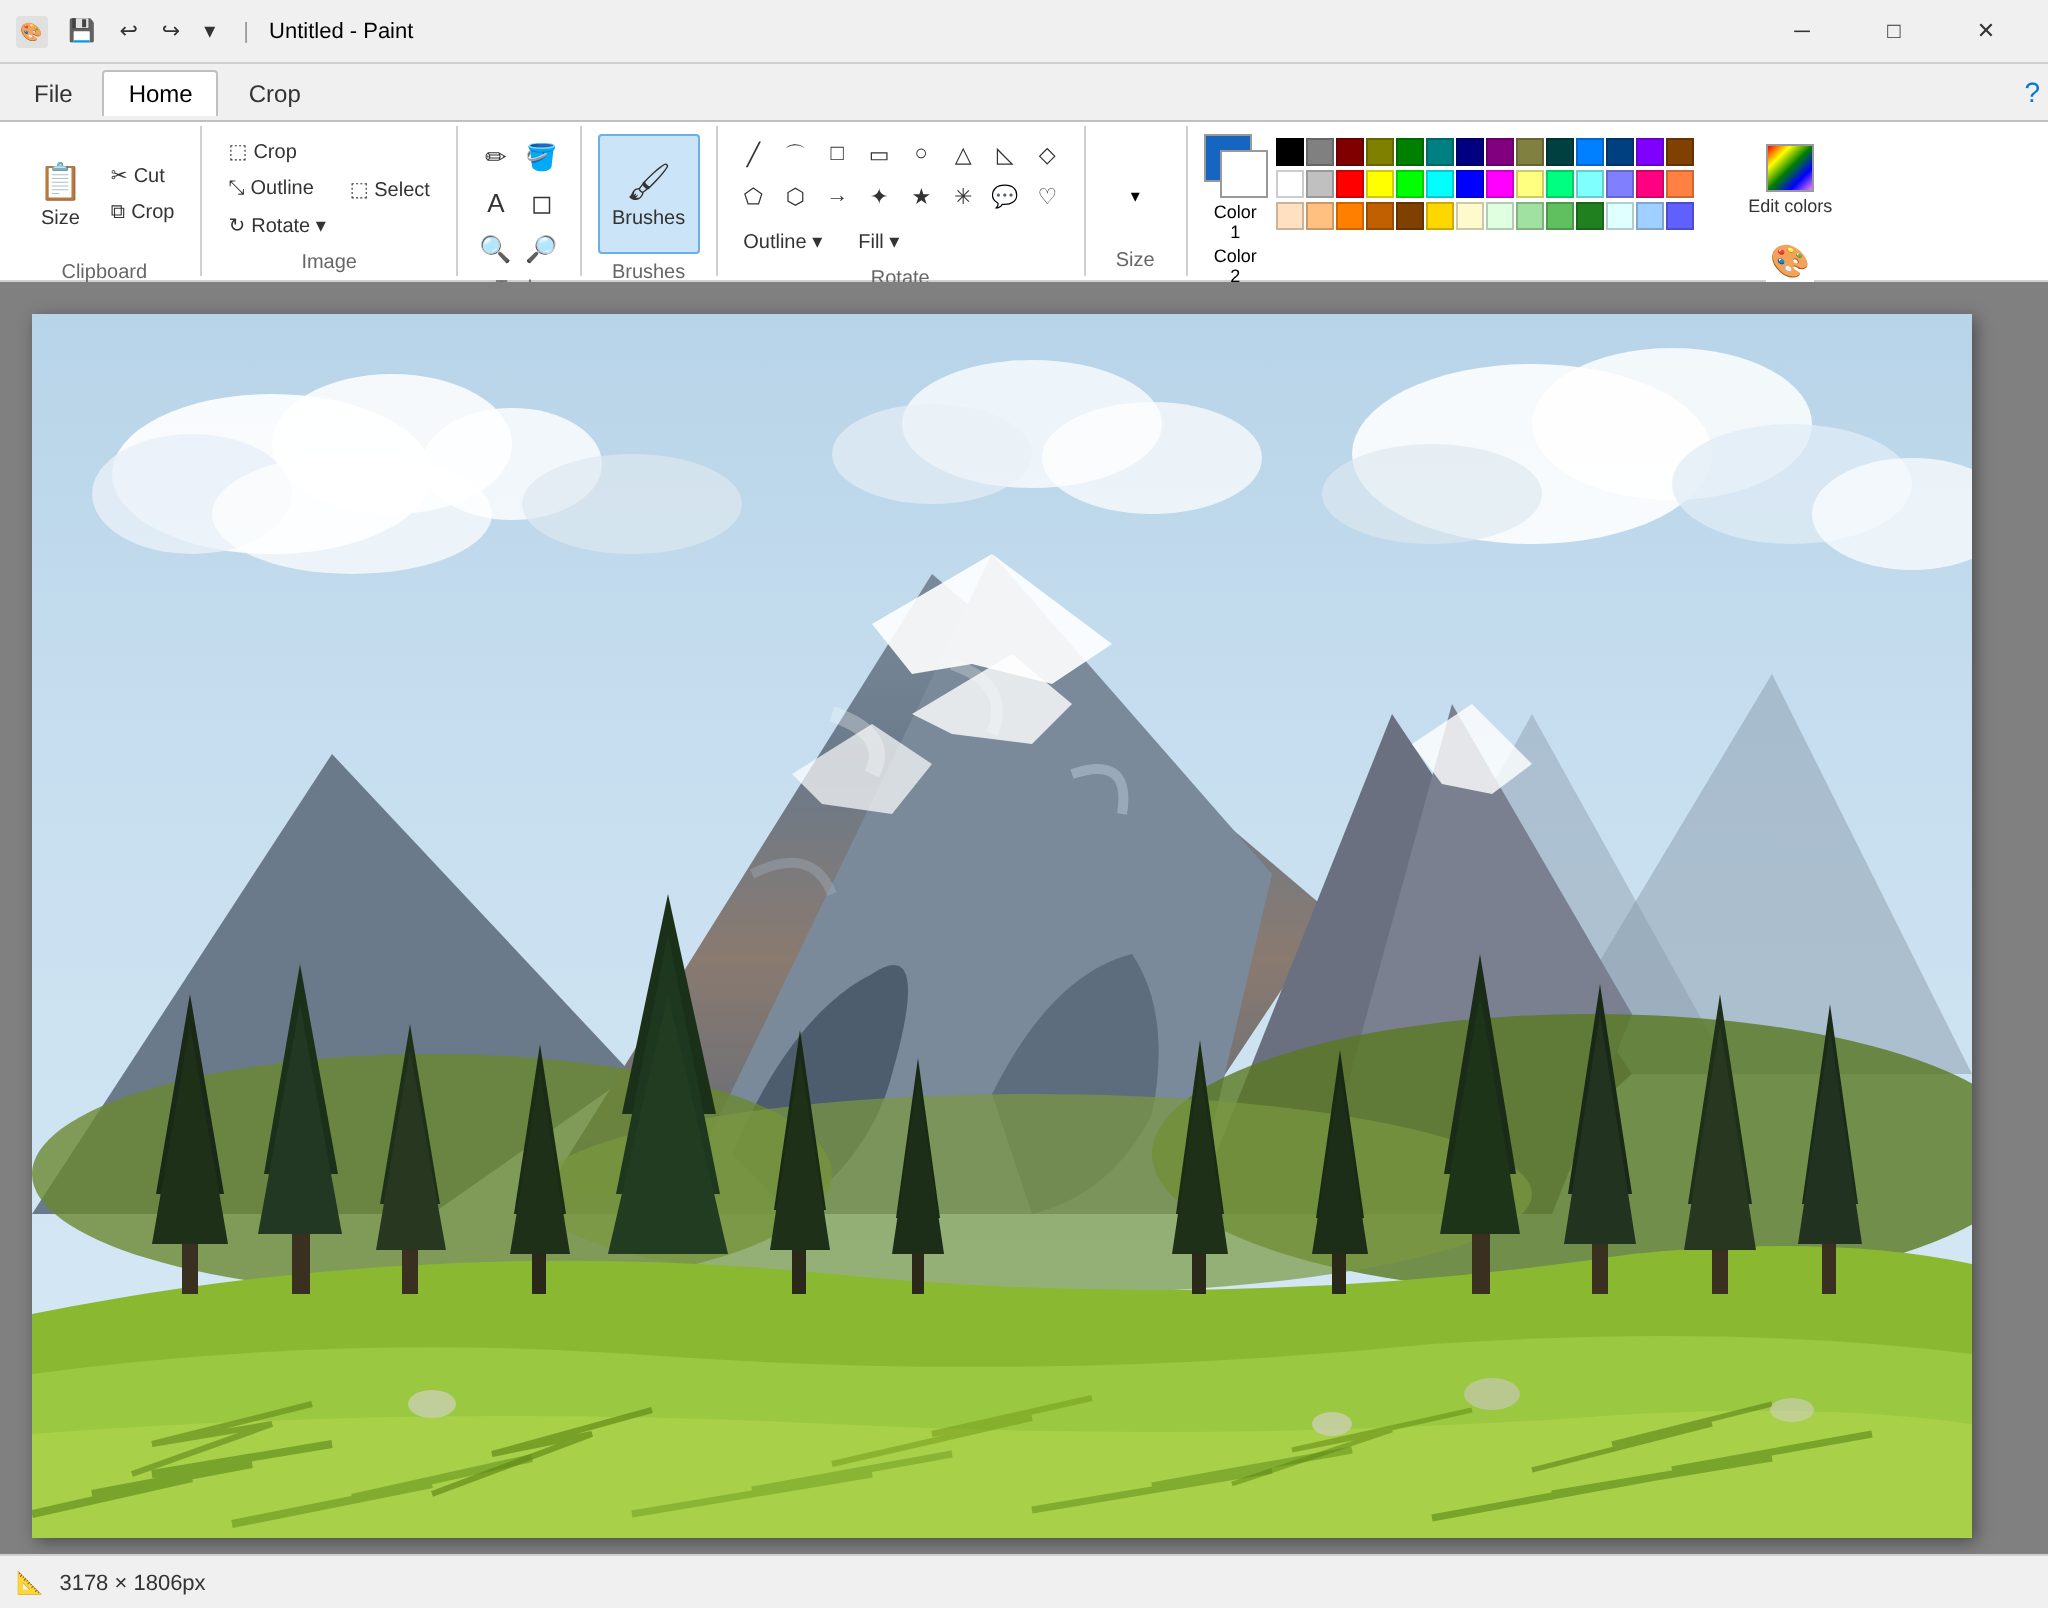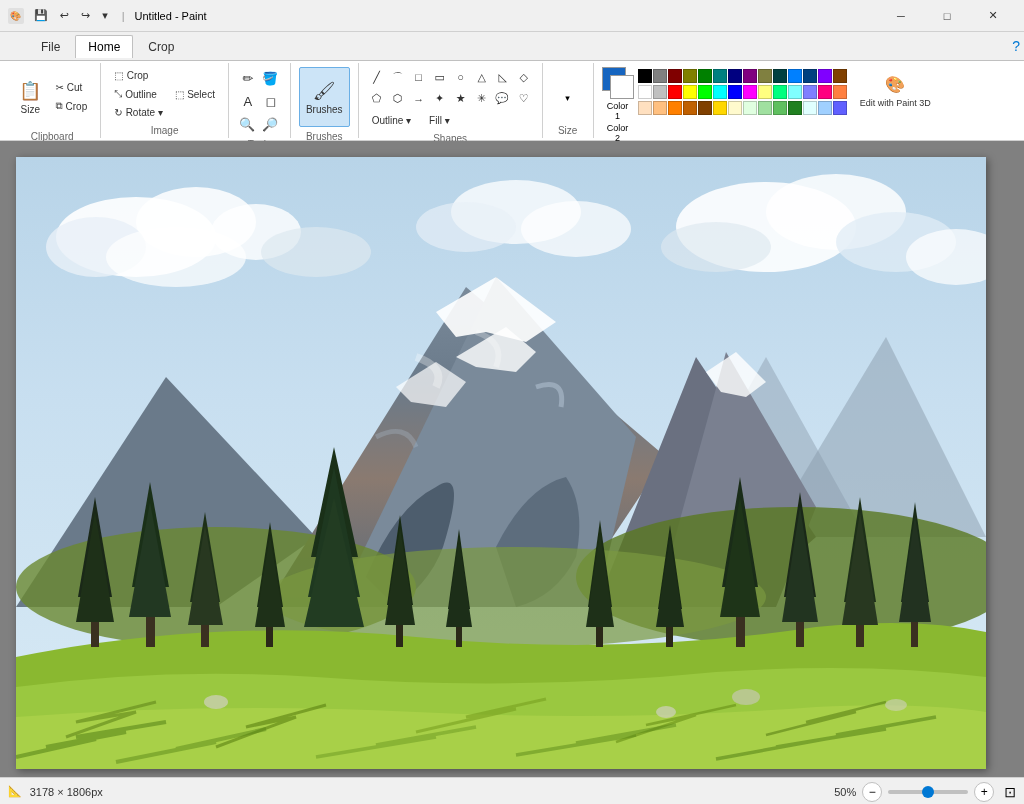--- a/index.html
+++ b/index.html
@@ -26,21 +26,20 @@
     #ribbon {
       background: #f0f0f0;
       border-bottom: 1px solid #d0d0d0;
     }
     #ribbon-tabs {
       display: flex;
       align-items: center;
       height: 28px;
       padding: 0 4px;
       gap: 2px;
-      margin-left: 24px;
     }
     .ribbon-tab {
       padding: 4px 12px;
       cursor: pointer;
       font-size: 12px;
       color: #333;
       border: 1px solid transparent;
       border-bottom: none;
       border-radius: 2px 2px 0 0;
     }
@@ -324,21 +323,21 @@
         </div>
         <div style="display:flex; gap:8px; padding-top: 2px;">
           <button class="ribbon-btn-small">
               <span>Outline ▾</span>
             </button>
           <button class="ribbon-btn-small">
               <span>Fill ▾</span>
             </button>
         </div>
       </div>
-      <div class="ribbon-group-label">Shapes</div>
+      <div class="ribbon-group-label">Rotate</div>
     </div>
 
     <div class="ribbon-group">
       <div class="ribbon-group-content">
         <div class="size-selector">
           <div style="width:28px; height:8px; display:flex; flex-direction:column; gap:3px; justify-content:center; align-items:center;">
             <div style="width:24px; height:1px; background:#333;"></div>
             <div style="width:24px; height:2px; background:#333;"></div>
             <div style="width:24px; height:3px; background:#333;"></div>
             <div style="width:24px; height:4px; background:#333;"></div>
@@ -407,20 +406,24 @@
               <div class="color-swatch" style="background: rgb(96, 192, 96);"></div>
               <div class="color-swatch" style="background: rgb(32, 128, 32);"></div>
               <div class="color-swatch" style="background: rgb(224, 255, 255);"></div>
               <div class="color-swatch" style="background: rgb(160, 208, 255);"></div>
               <div class="color-swatch" style="background: rgb(96, 96, 255);"></div>
             </div>
         </div>
 
         <div class="ribbon-col" style="margin-left: 4px;">
           <div class="ribbon-btn" style="height:auto; min-width: 50px; font-size:9px; padding: 4px;">
+            <div style="width:24px;height:24px;background: linear-gradient(135deg,red,yellow,green,blue,violet); border:1px solid #999;"></div>
+            <span>Edit colors</span>
+          </div>
+          <div class="ribbon-btn" style="height:auto; min-width: 50px; font-size:9px; padding: 4px;">
             <div style="width:24px;height:24px;background:#fff;display:flex;align-items:center;justify-content:center;font-size:16px;">🎨</div>
             <span style="text-align:center;">Edit with Paint 3D</span>
           </div>
         </div>
       </div>
       <div class="ribbon-group-label">Colors</div>
     </div>
 
   </div>
 </div>
@@ -570,22 +573,13 @@
       <path d="M 360 280 Q 390 265 400 290" stroke="#b0c0d0" stroke-width="5" fill="none" opacity="0.3"></path>
     </svg>
   </div>
 </div>
 
 <div id="statusbar">
   <div id="statusbar-left">
     <button style="background:none;border:none;cursor:pointer;font-size:11px;">📐</button>
     <span>3178 × 1806px</span>
   </div>
-  <div id="statusbar-right">
-    <span>50%</span>
-    <button class="zoom-btn">−</button>
-    <div class="zoom-slider">
-      <div class="zoom-thumb"></div>
-    </div>
-    <button class="zoom-btn">+</button>
-    <button style="background:none;border:none;cursor:pointer;font-size:14px;margin-left:4px;">⊡</button>
-  </div>
 </div>
 
 </body></html>

